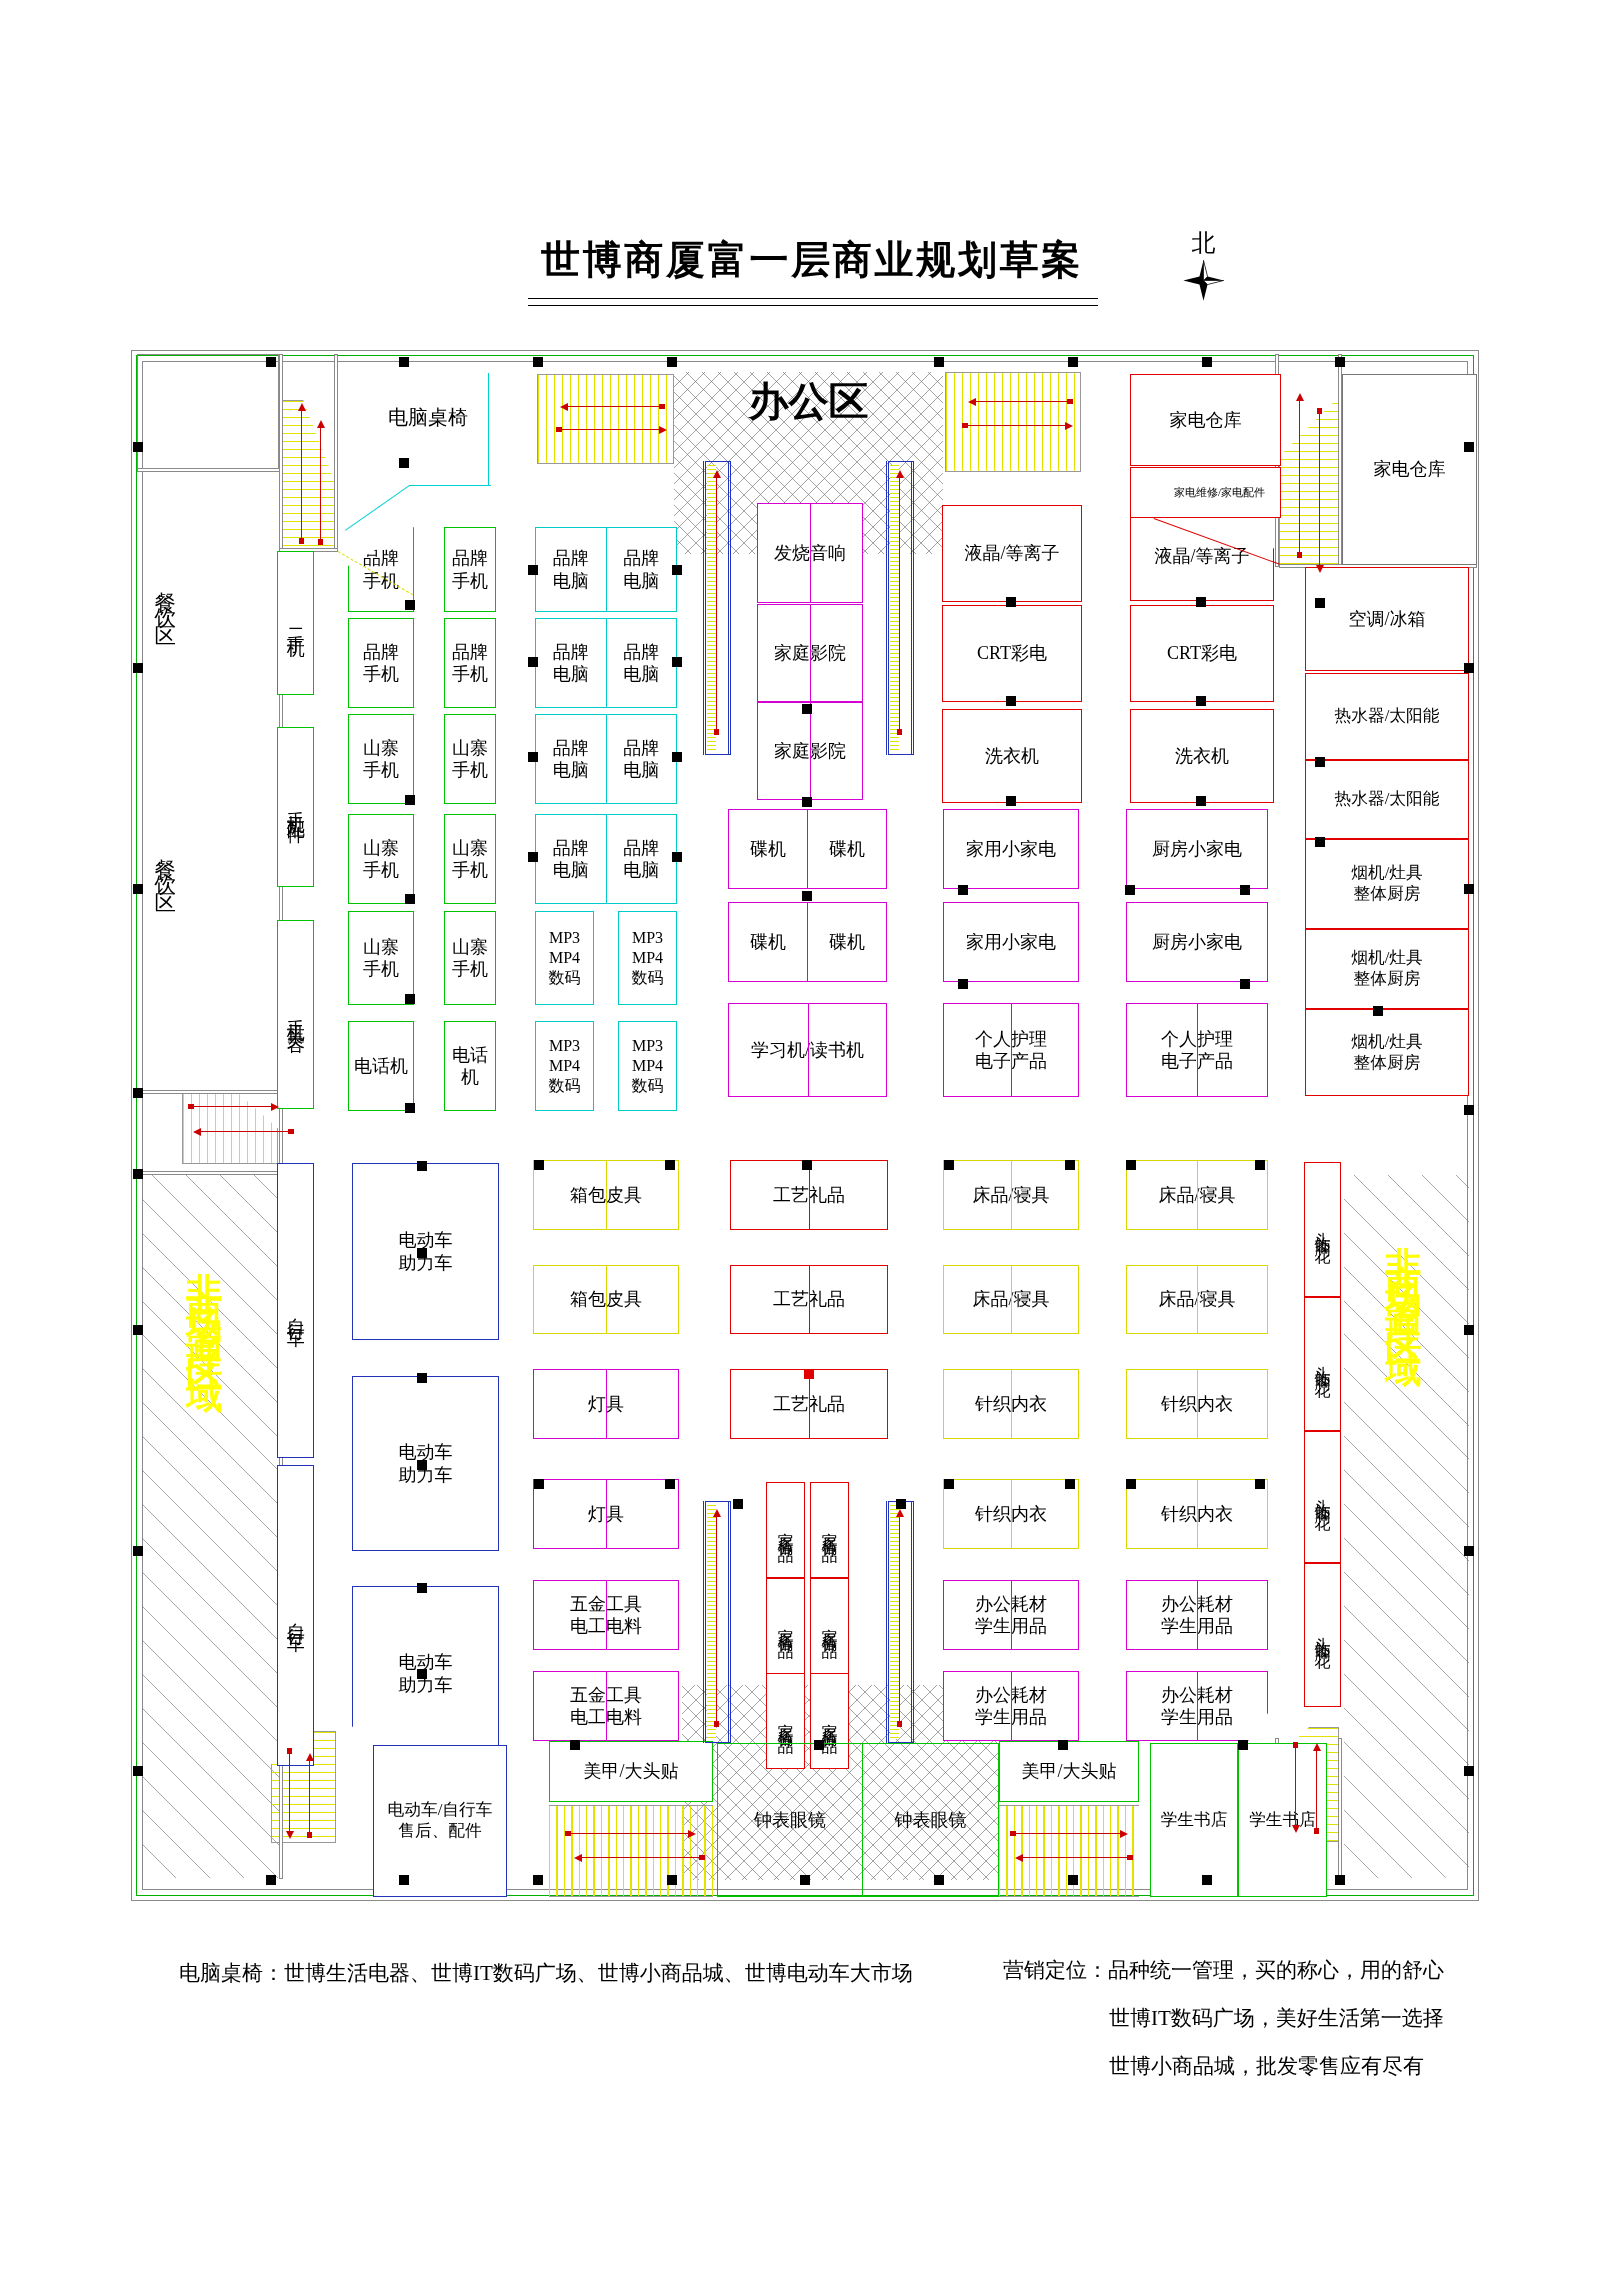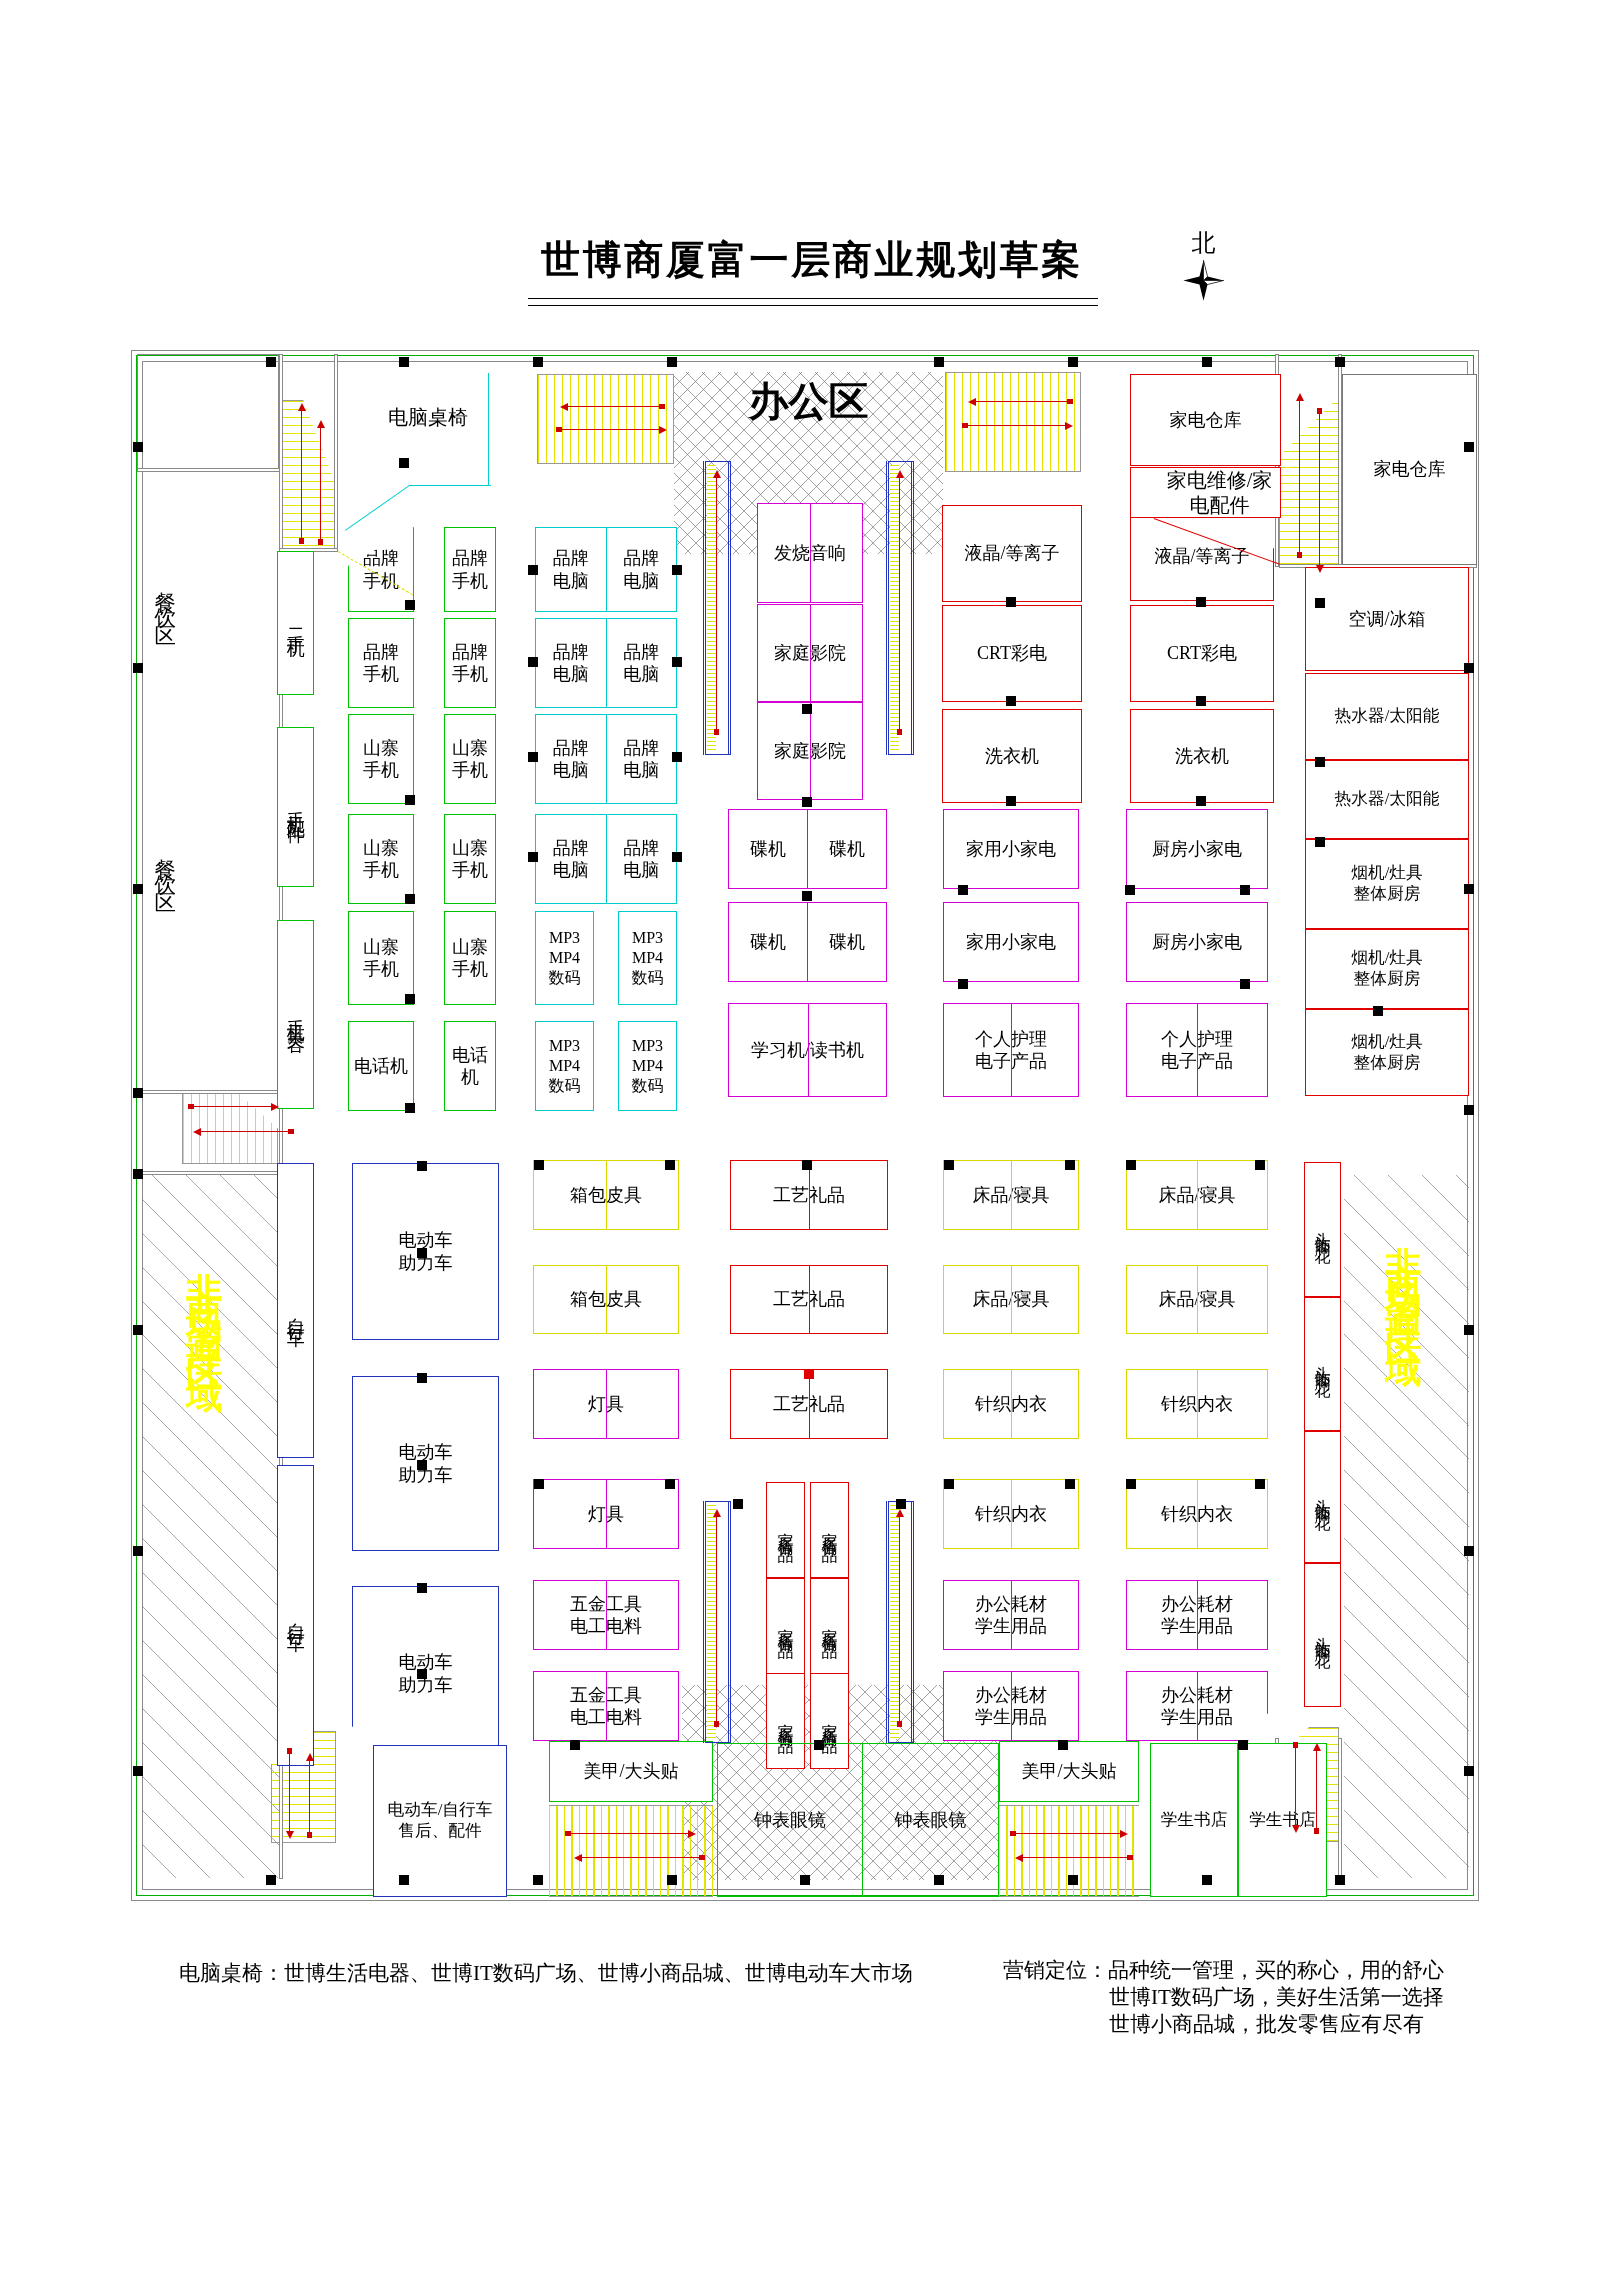--- a/index.html
+++ b/index.html
@@ -47,21 +47,21 @@
   .ftext{position:absolute;z-index:3;white-space:pre-line;line-height:1.2;}
   .ftext.vert{writing-mode:vertical-rl;text-orientation:upright;}
   #title-wrap{position:absolute;left:508px;top:233px;width:608px;text-align:center;z-index:5;}
   #page-title{font-size:39px;letter-spacing:2.7px;font-weight:bold;}
   .tline{position:absolute;background:#000;height:1.3px;width:570px;left:528px;z-index:5;}
   #compass{position:absolute;left:1180px;top:227px;width:47px;text-align:center;z-index:5;}
   #compass-label{font-size:24px;}
   #notes-left{position:absolute;left:179px;top:1959px;width:795px;font-size:21px;z-index:5;}
   #notes-left .row{margin-bottom:28px;}
   #notes-right{position:absolute;left:1003px;top:1957px;width:575px;font-size:21px;line-height:27px;z-index:5;}
-  #notes-right .cont{padding-left:106px;}
+  #notes-right .cont{padding-left:106px;margin-top:21px;}
 </style>
 </head>
 <body>
 
 <div id="plan">
 
   <div class="frame" style="left:131px;top:350px;width:1348px;height:1551px;border:0.7px solid #8a8a8a;"></div>
   <div class="frame" style="left:136px;top:355px;width:1338px;height:1541px;border:1.3px solid #00b000;"></div>
   <div class="frame" style="left:142px;top:361px;width:1326px;height:1529px;border:0.7px solid #8a8a8a;"></div>
   <div class="frame" style="left:137px;top:354px;width:142px;height:115px;border:0.7px solid #8a8a8a;"></div>
@@ -164,21 +164,21 @@
     <div class="stall r" style="left: 1130px; top: 709px; width: 144px; height: 94px;"><span>洗衣机</span></div>
     <div class="stall m" style="left: 943px; top: 809px; width: 136px; height: 80px;"><span>家用小家电</span></div>
     <div class="stall m" style="left: 1126px; top: 809px; width: 142px; height: 80px;"><span>厨房小家电</span></div>
     <div class="stall m" style="left: 943px; top: 902px; width: 136px; height: 80px;"><span>家用小家电</span></div>
     <div class="stall m" style="left: 1126px; top: 902px; width: 142px; height: 80px;"><span>厨房小家电</span></div>
     <div class="stall m" style="left: 943px; top: 1003px; width: 136px; height: 94px;"><div class="divider"></div><span>个人护理
 电子产品</span></div>
     <div class="stall m" style="left: 1126px; top: 1003px; width: 142px; height: 94px;"><div class="divider"></div><span>个人护理
 电子产品</span></div>
     <div class="stall r" style="left: 1130px; top: 374px; width: 151px; height: 92px;"><span>家电仓库</span></div>
-    <div class="stall r" style="left: 1130px; top: 467px; width: 151px; height: 51px; font-size: 20px; padding-left: 28px;"><span>家电维修/家电配件</span></div>
+    <div class="stall r" style="left: 1130px; top: 467px; width: 151px; height: 51px; font-size: 11px; padding-left: 28px;"><span>家电维修/家电配件</span></div>
     <div class="stall k" style="left: 1342px; top: 374px; width: 135px; height: 191px;"><span>家电仓库</span></div>
     <div class="stall r" style="left: 1305px; top: 567px; width: 164px; height: 104px;"><span>空调/冰箱</span></div>
     <div class="stall r" style="left: 1305px; top: 673px; width: 164px; height: 87px; font-size: 16.7px;"><span>热水器/太阳能</span></div>
     <div class="stall r" style="left: 1305px; top: 760px; width: 164px; height: 79px; font-size: 16.7px;"><span>热水器/太阳能</span></div>
     <div class="stall r" style="left: 1305px; top: 839px; width: 164px; height: 90px; font-size: 16.7px;"><span>烟机/灶具
 整体厨房</span></div>
     <div class="stall r" style="left: 1305px; top: 929px; width: 164px; height: 80px; font-size: 16.7px;"><span>烟机/灶具
 整体厨房</span></div>
     <div class="stall r" style="left: 1305px; top: 1009px; width: 164px; height: 87px; font-size: 16.7px;"><span>烟机/灶具
 整体厨房</span></div>

